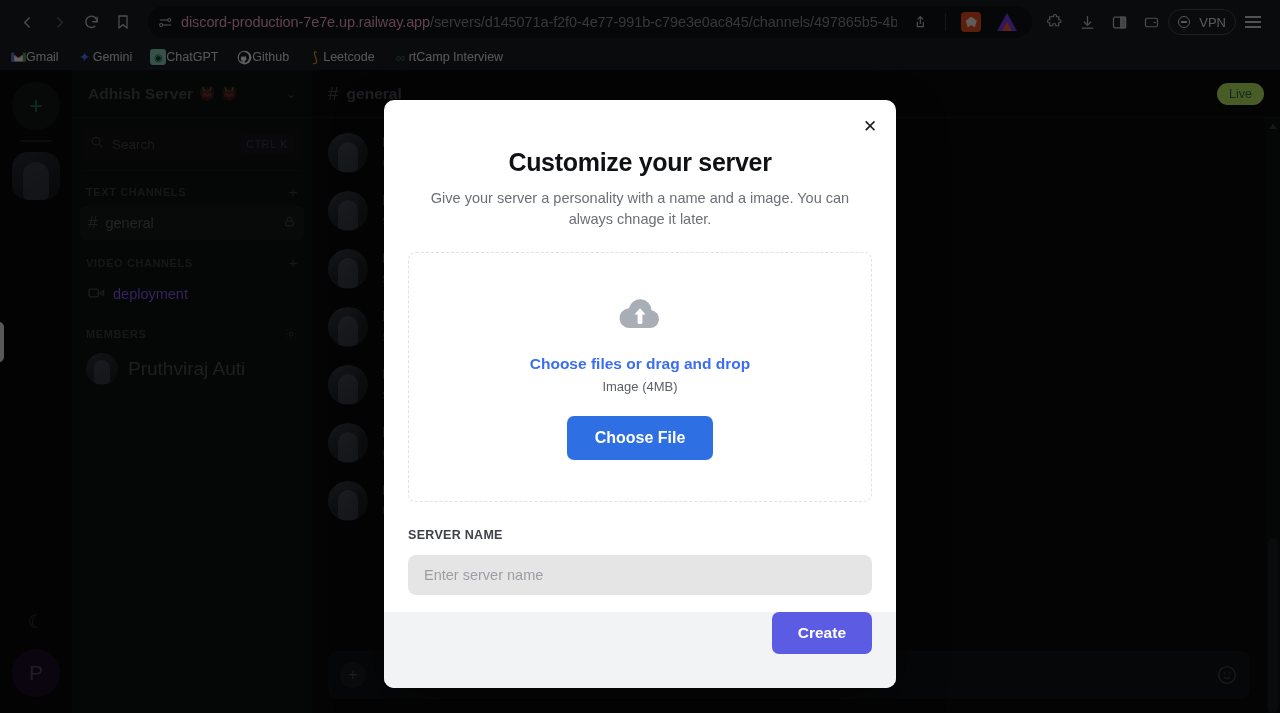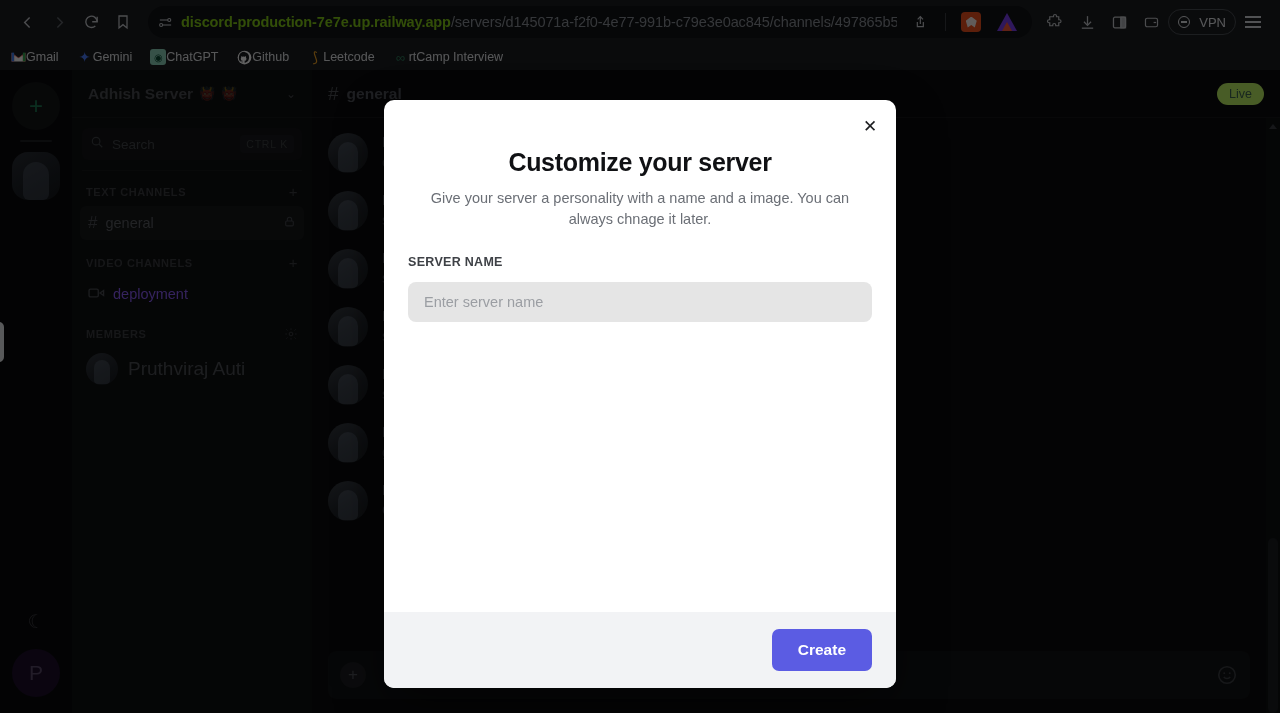--- a/index.html
+++ b/index.html
@@ -27,21 +27,21 @@
     flex: 1; height: 32px; margin-left: 8px; margin-right: 6px;
     background: #111316; border-radius: 16px;
     display: flex; align-items: center; padding: 0 10px; gap: 8px;
     min-width: 0;
   }
   .url-icon { color: #c3c6cb; display: flex; align-items: center; }
   .url-text {
     flex: 1; min-width: 0; white-space: nowrap; overflow: hidden;
     font-size: 14.5px; color: #8c9198; letter-spacing: -0.1px;
   }
-  .url-text b { color: #84cc16; font-weight: 700; }
+  .url-text b { color: #f9a8d4; font-weight: 400; }
   .url-actions { display: flex; align-items: center; gap: 6px; }
   .tool-icon {
     width: 30px; height: 30px; display: flex; align-items: center; justify-content: center;
     color: #c8cbd0;
   }
   .divider-v { width: 1px; height: 18px; background: #3a3d42; margin: 0 4px; }
   .brave-lion {
     width: 20px; height: 20px; border-radius: 4px;
     background: #f1531f; position: relative;
     display: flex; align-items: center; justify-content: center;
@@ -238,21 +238,21 @@
   .field-label {
     margin-top: 26px; font-size: 12.5px; font-weight: 700; color: #3e4146; letter-spacing: .3px;
   }
   .name-input {
     margin-top: 13px; width: 100%; height: 40px; background: #e5e5e5; border: none;
     border-radius: 8px; padding: 0 16px; font-size: 14.5px; color: #2a2c30;
     font-family: "Liberation Sans", sans-serif;
   }
   .name-input::placeholder { color: #9b9ea3; }
   .modal-footer {
-    height: 76px; background: #f2f3f5; display: flex; align-items: center;
+    height: 76px; background: #f2f3f5; display: flex; align-items: flex-start;
     justify-content: flex-end; padding: 0 24px;
   }
   .create-btn {
     background: #5b5ce3; color: #fff; border: none; font-size: 15.5px; font-weight: 700;
     padding: 12px 26px; border-radius: 7px; font-family: "Liberation Sans", sans-serif;
   }
 </style>
 </head>
 <body>
 
@@ -553,20 +553,32 @@
   </div>
 
   <div class="overlay"></div>
 
   <div class="modal">
     <div class="modal-body">
       <span class="modal-close">✕</span>
       <div class="modal-title">Customize your server</div>
       <div class="modal-sub">Give your server a personality with a name and a image. You can always chnage it later.</div>
 
+      <div class="dropzone">
+        <span class="cloud-ico">
+          <svg width="46" height="40" viewBox="0 0 46 40" fill="currentColor">
+            <path d="M13 34h20a9 9 0 001.6-17.86A11.5 11.5 0 0011.9 14.2 8.4 8.4 0 0013 34z"></path>
+            <rect x="20.6" y="18" width="4.8" height="12" rx="1.6" fill="#fff"></rect>
+            <path d="M23 14.2l5.6 6.2H17.4z" fill="#fff"></path>
+          </svg>
+        </span>
+        <div class="dz-link">Choose files or drag and drop</div>
+        <div class="dz-hint">Image (4MB)</div>
+        <button class="choose-file">Choose File</button>
+      </div>
 
       <div class="field-label">SERVER NAME</div>
       <input class="name-input" type="text" placeholder="Enter server name" style="">
     </div>
     <div class="modal-footer">
       <button class="create-btn">Create</button>
     </div>
   </div>
 
 </div>

